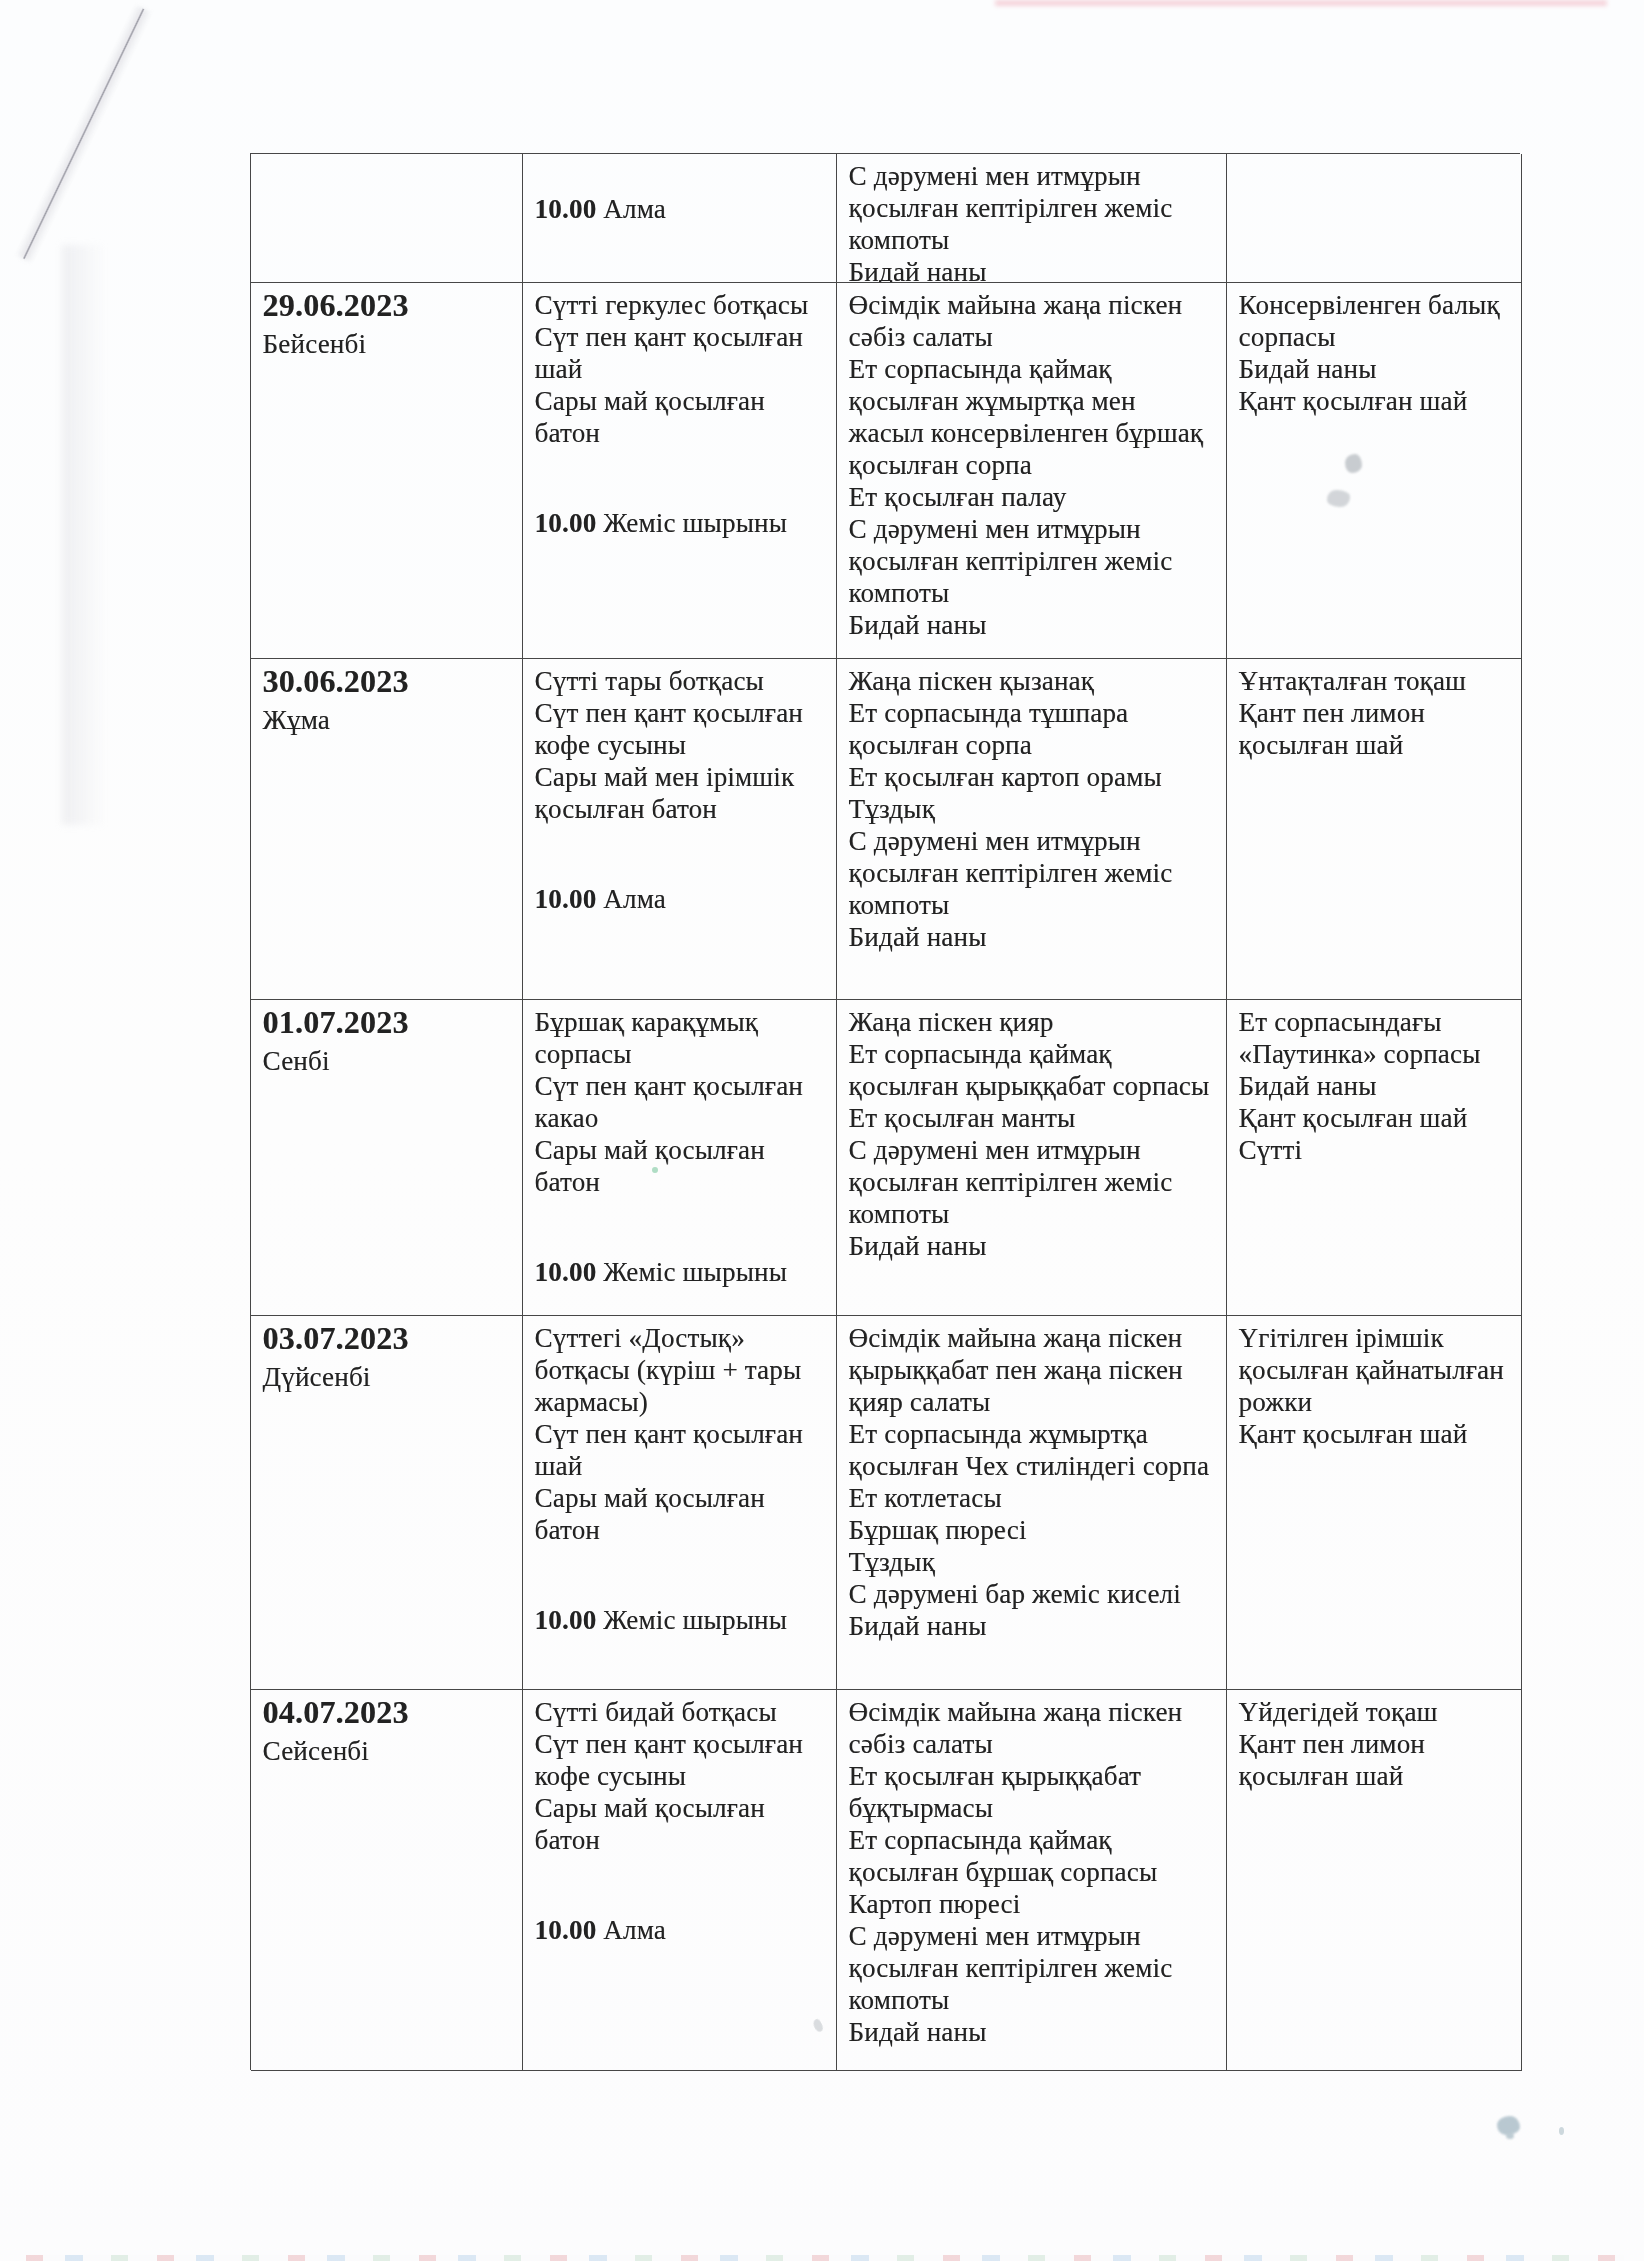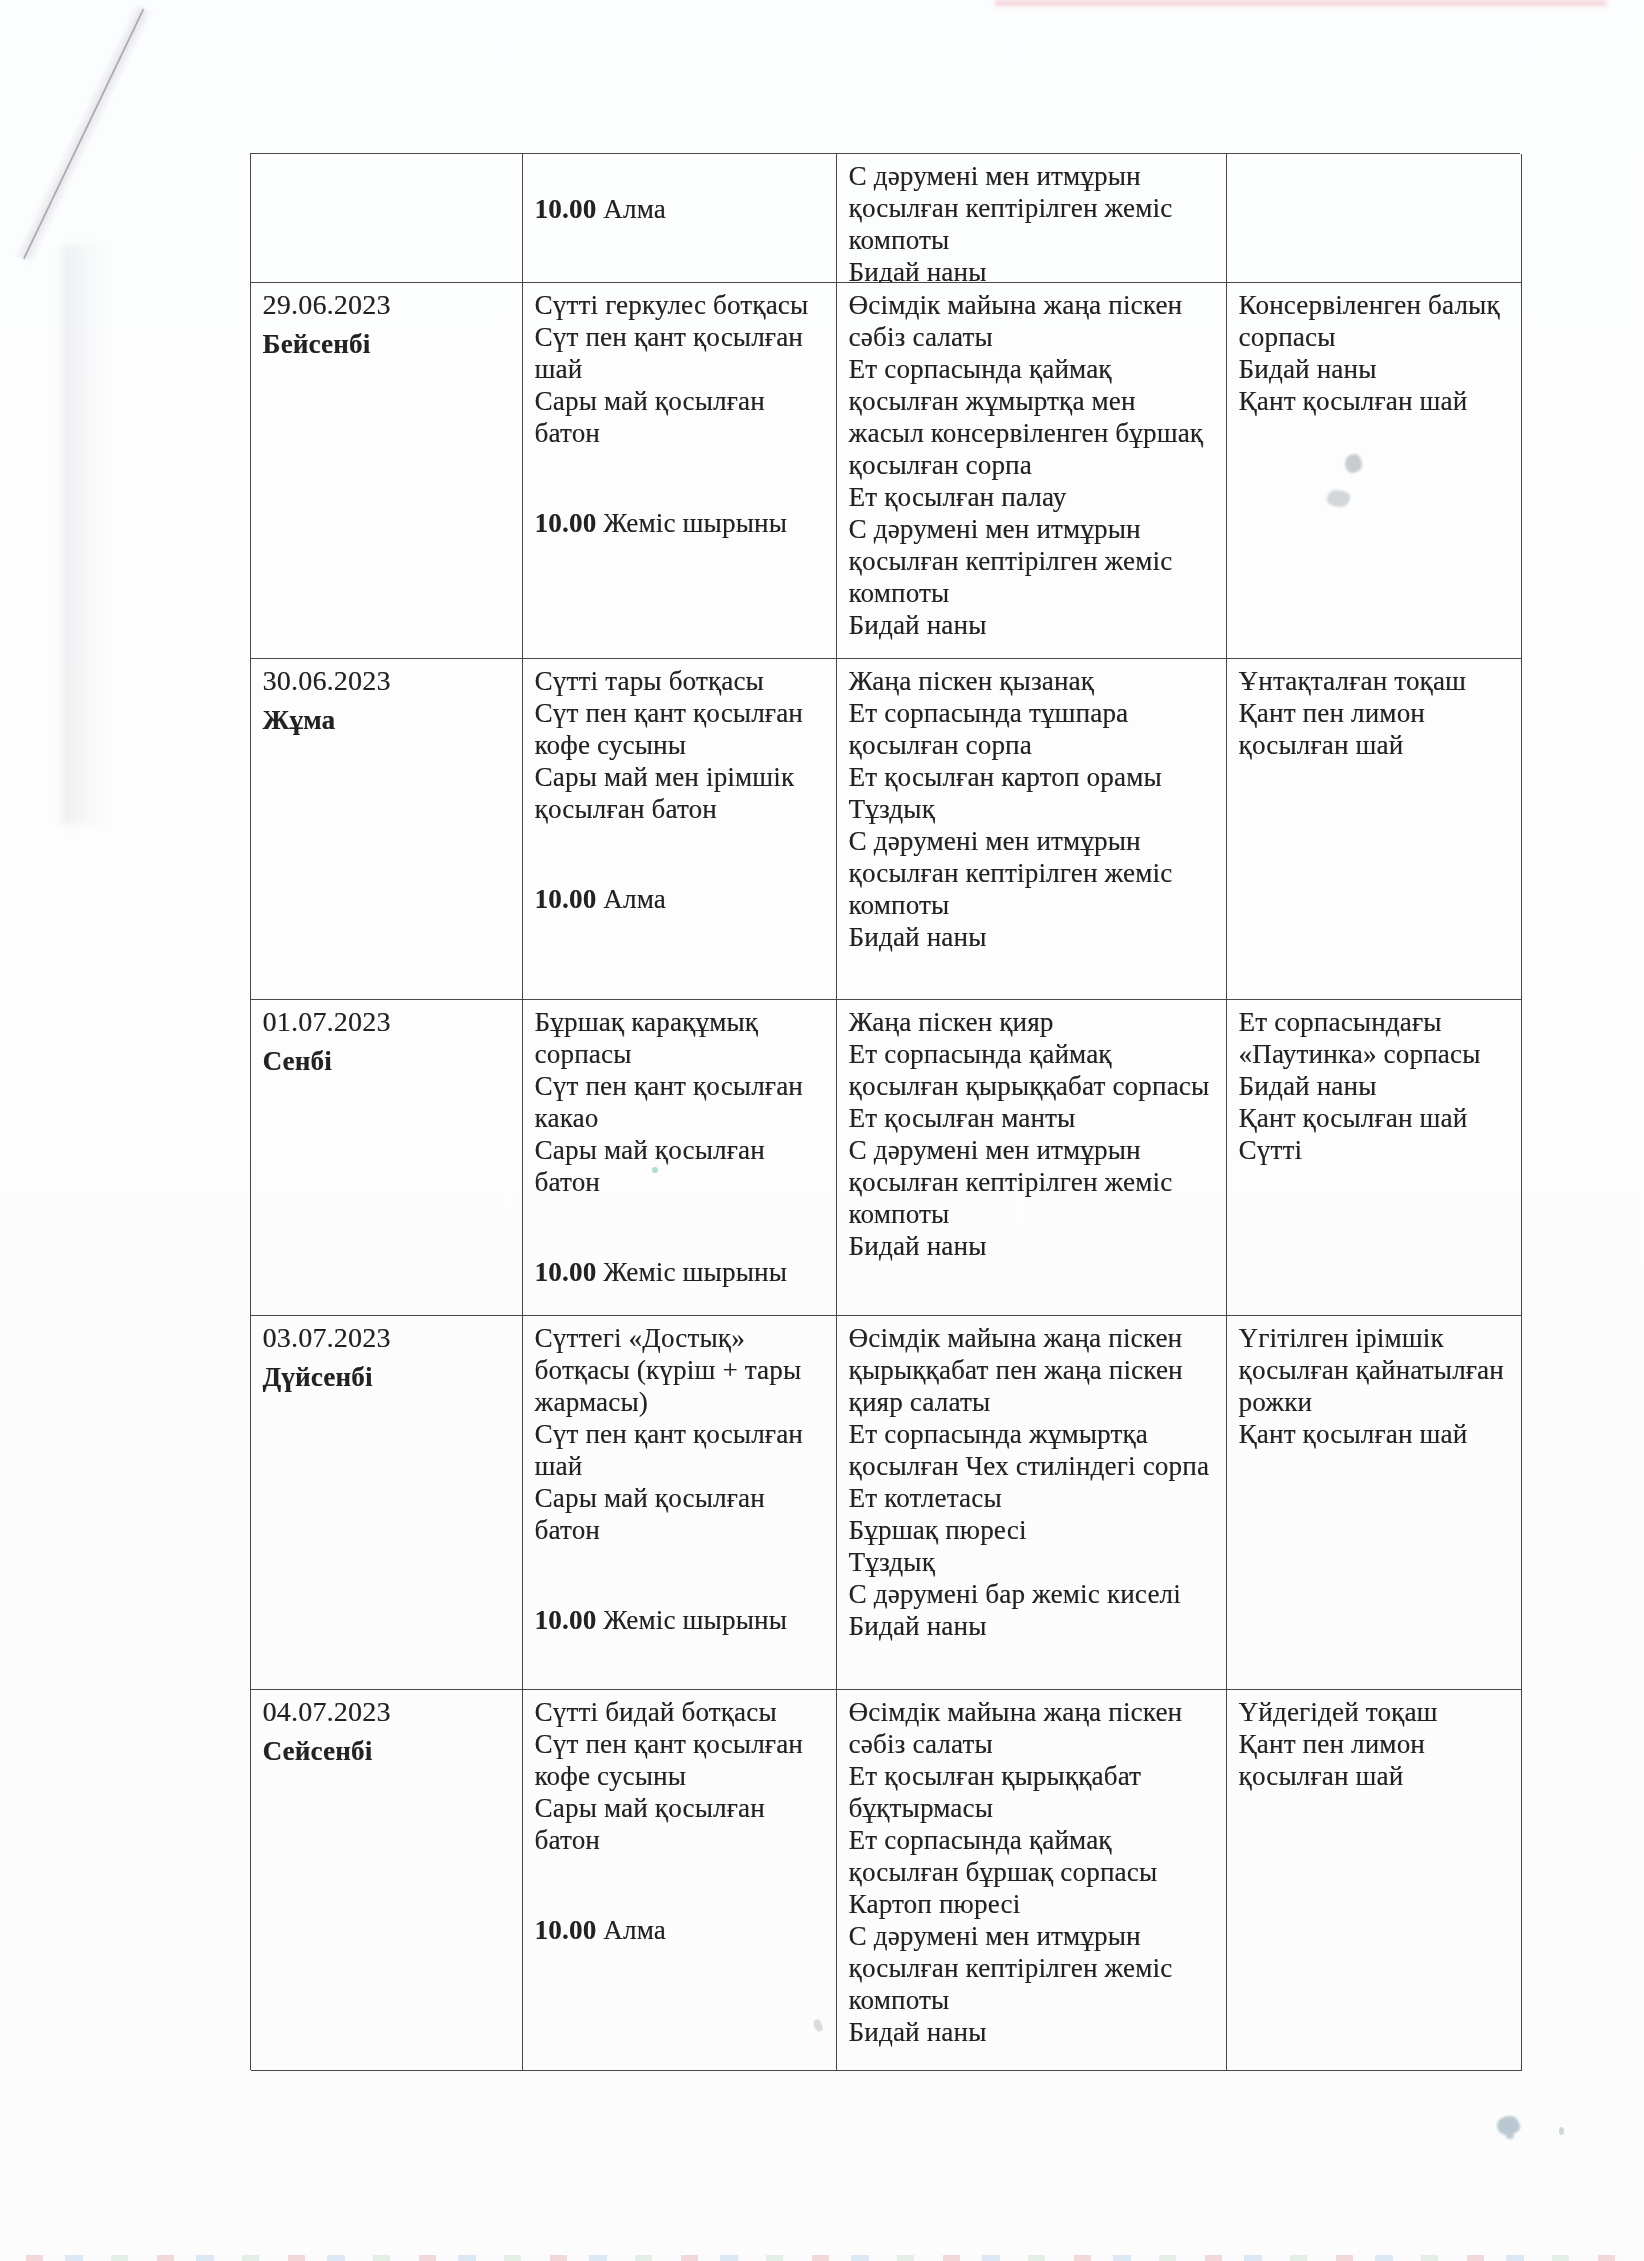--- a/index.html
+++ b/index.html
@@ -105,22 +105,22 @@
     letter-spacing: 0.2px;
   }
   .cell {
     border-right: 1.3px solid #474747;
     border-bottom: 1.3px solid #474747;
     box-sizing: border-box;
     padding: 5.8px 9px 3.9px 11.6px;
     overflow: hidden;
     text-shadow: 0.3px 0.4px 0.6px rgba(35,35,35,0.45);
   }
-  .cell-date .date-text { font-weight: 400; font-size: 28px; }
-  .cell-date .day-text  { font-weight: 700; margin-top: 7.7px; }
+  .cell-date .date-text { font-weight: 700; font-size: 32px; }
+  .cell-date .day-text  { font-weight: 400; margin-top: 7.7px; }
   .cell-breakfast { }
   .cell-snack { padding-right: 16px; }
   .menu-line { margin: 0; }
   .snack-line { margin-top: 58px; }
   .snack-line.first { margin-top: 33px; }
   .snack-time { font-weight: 700; }
 </style>
 </head>
 <body>
 

